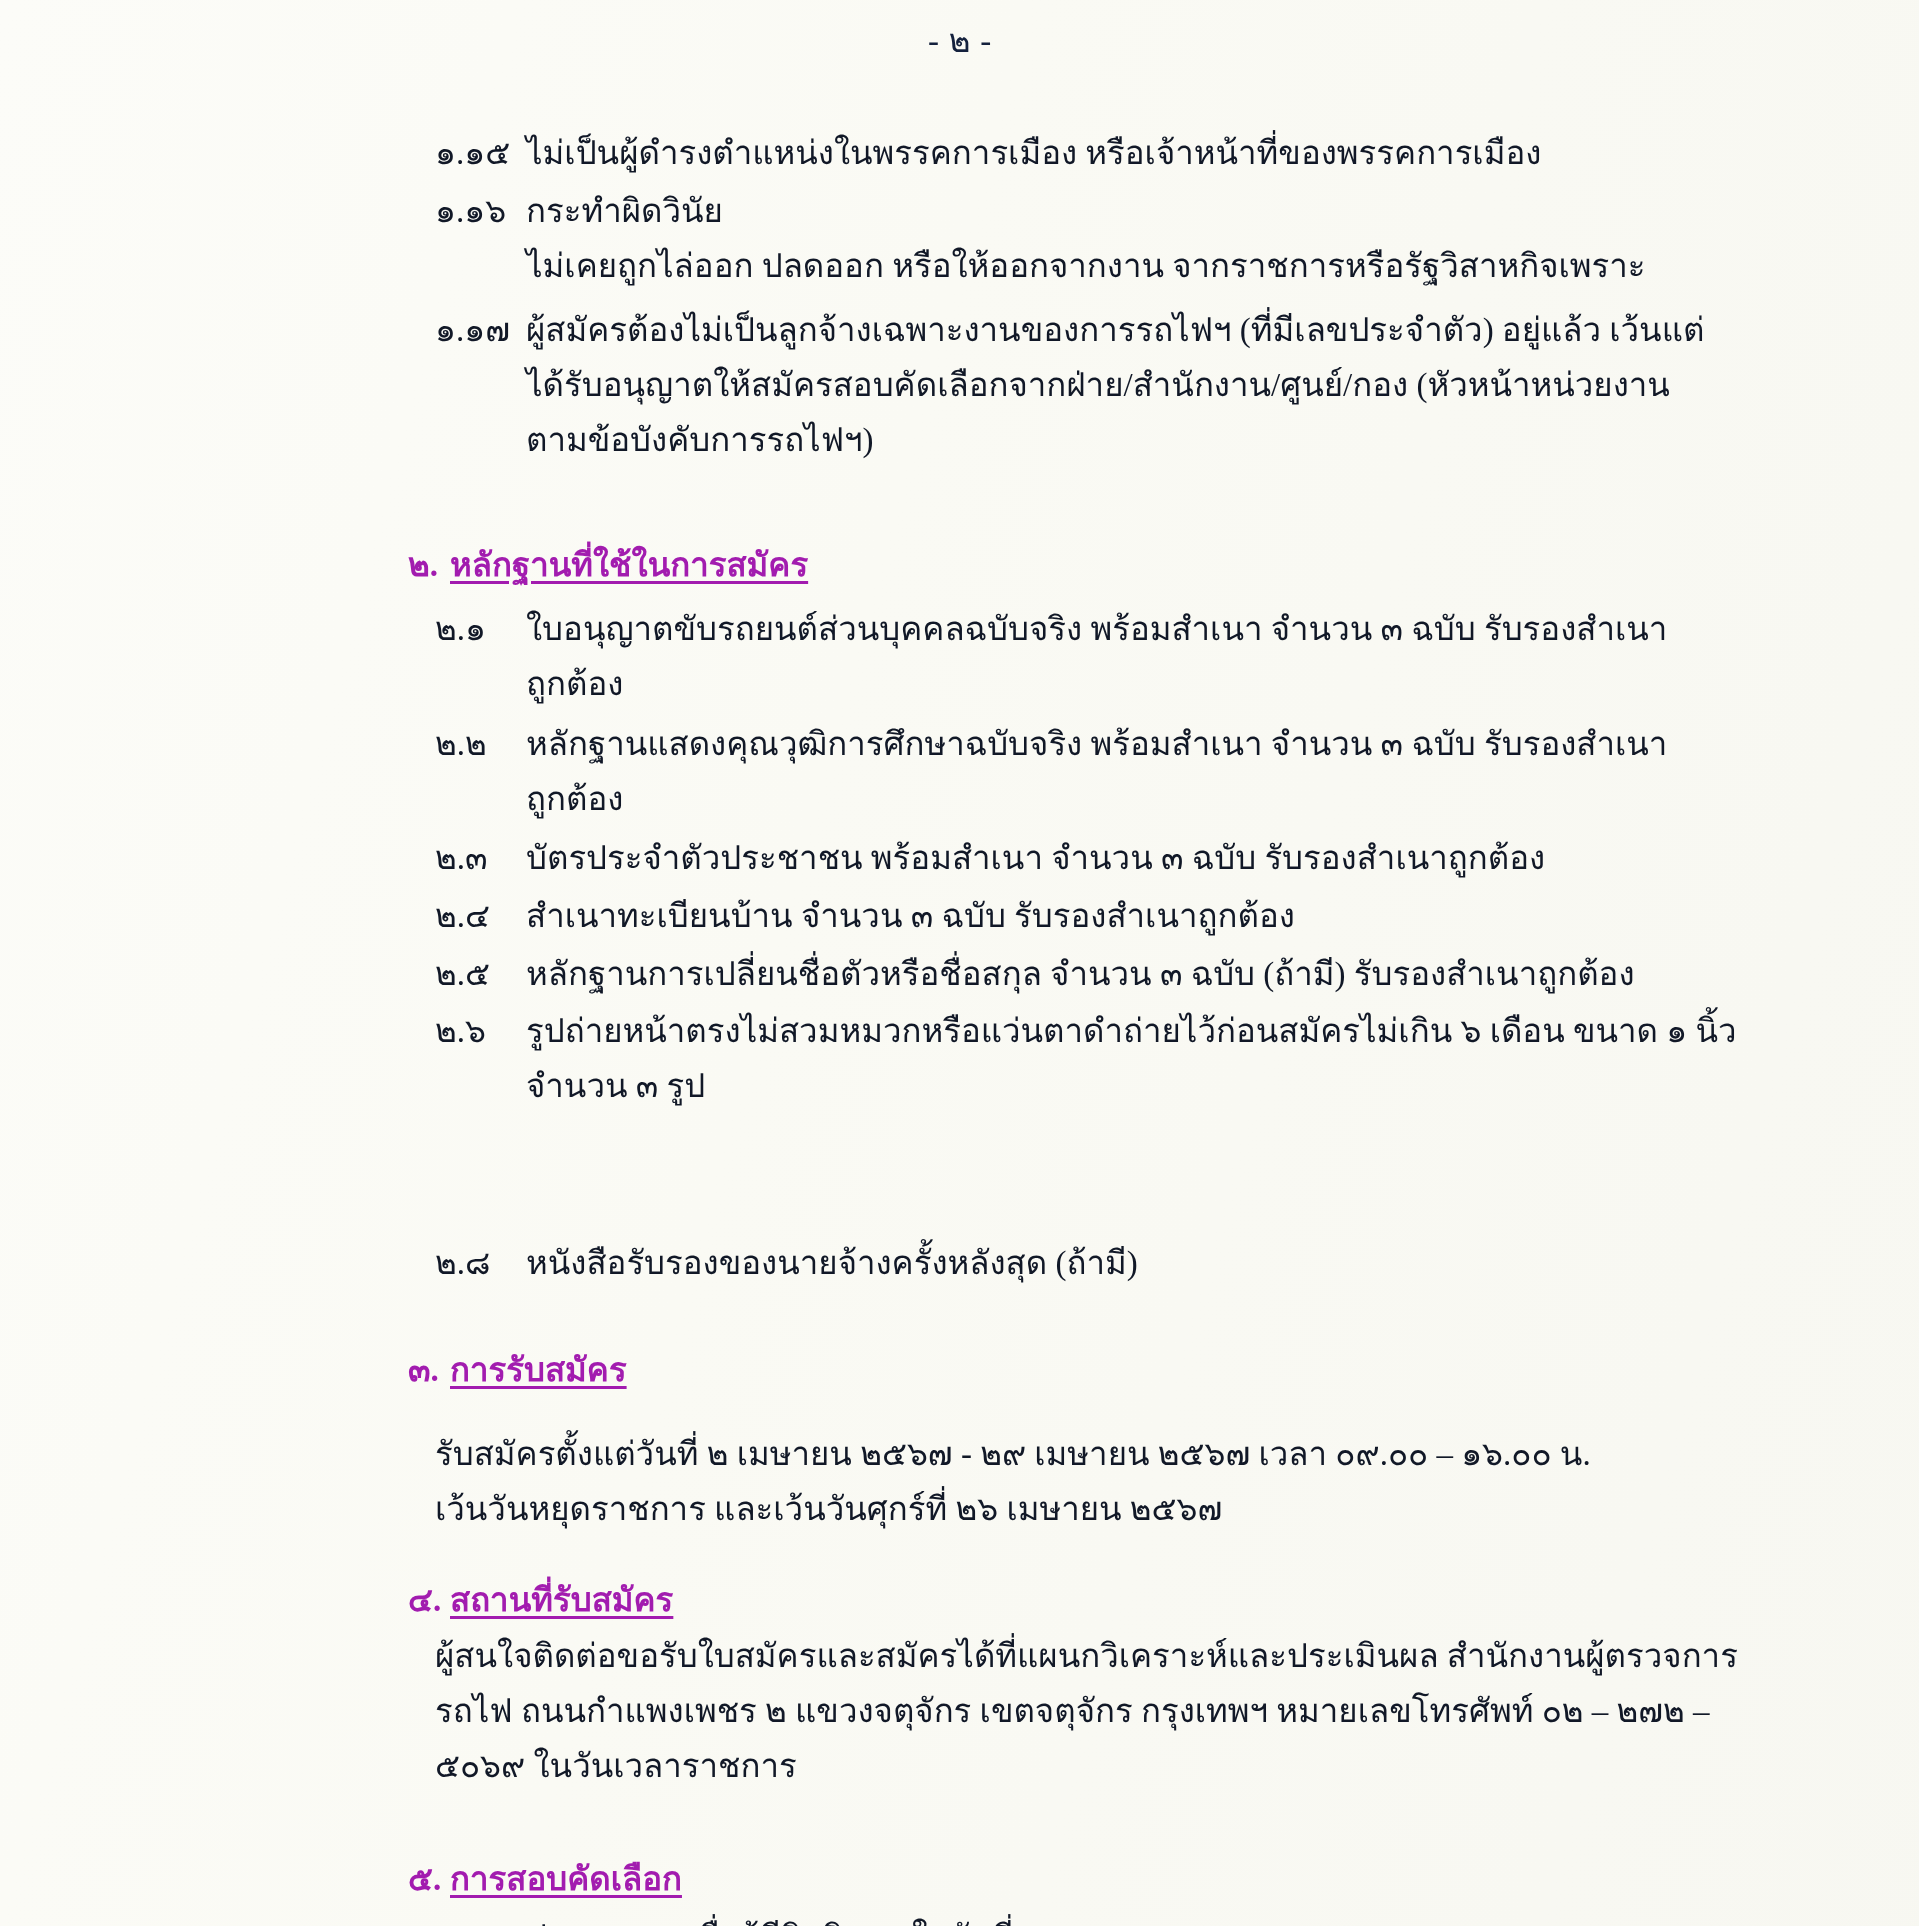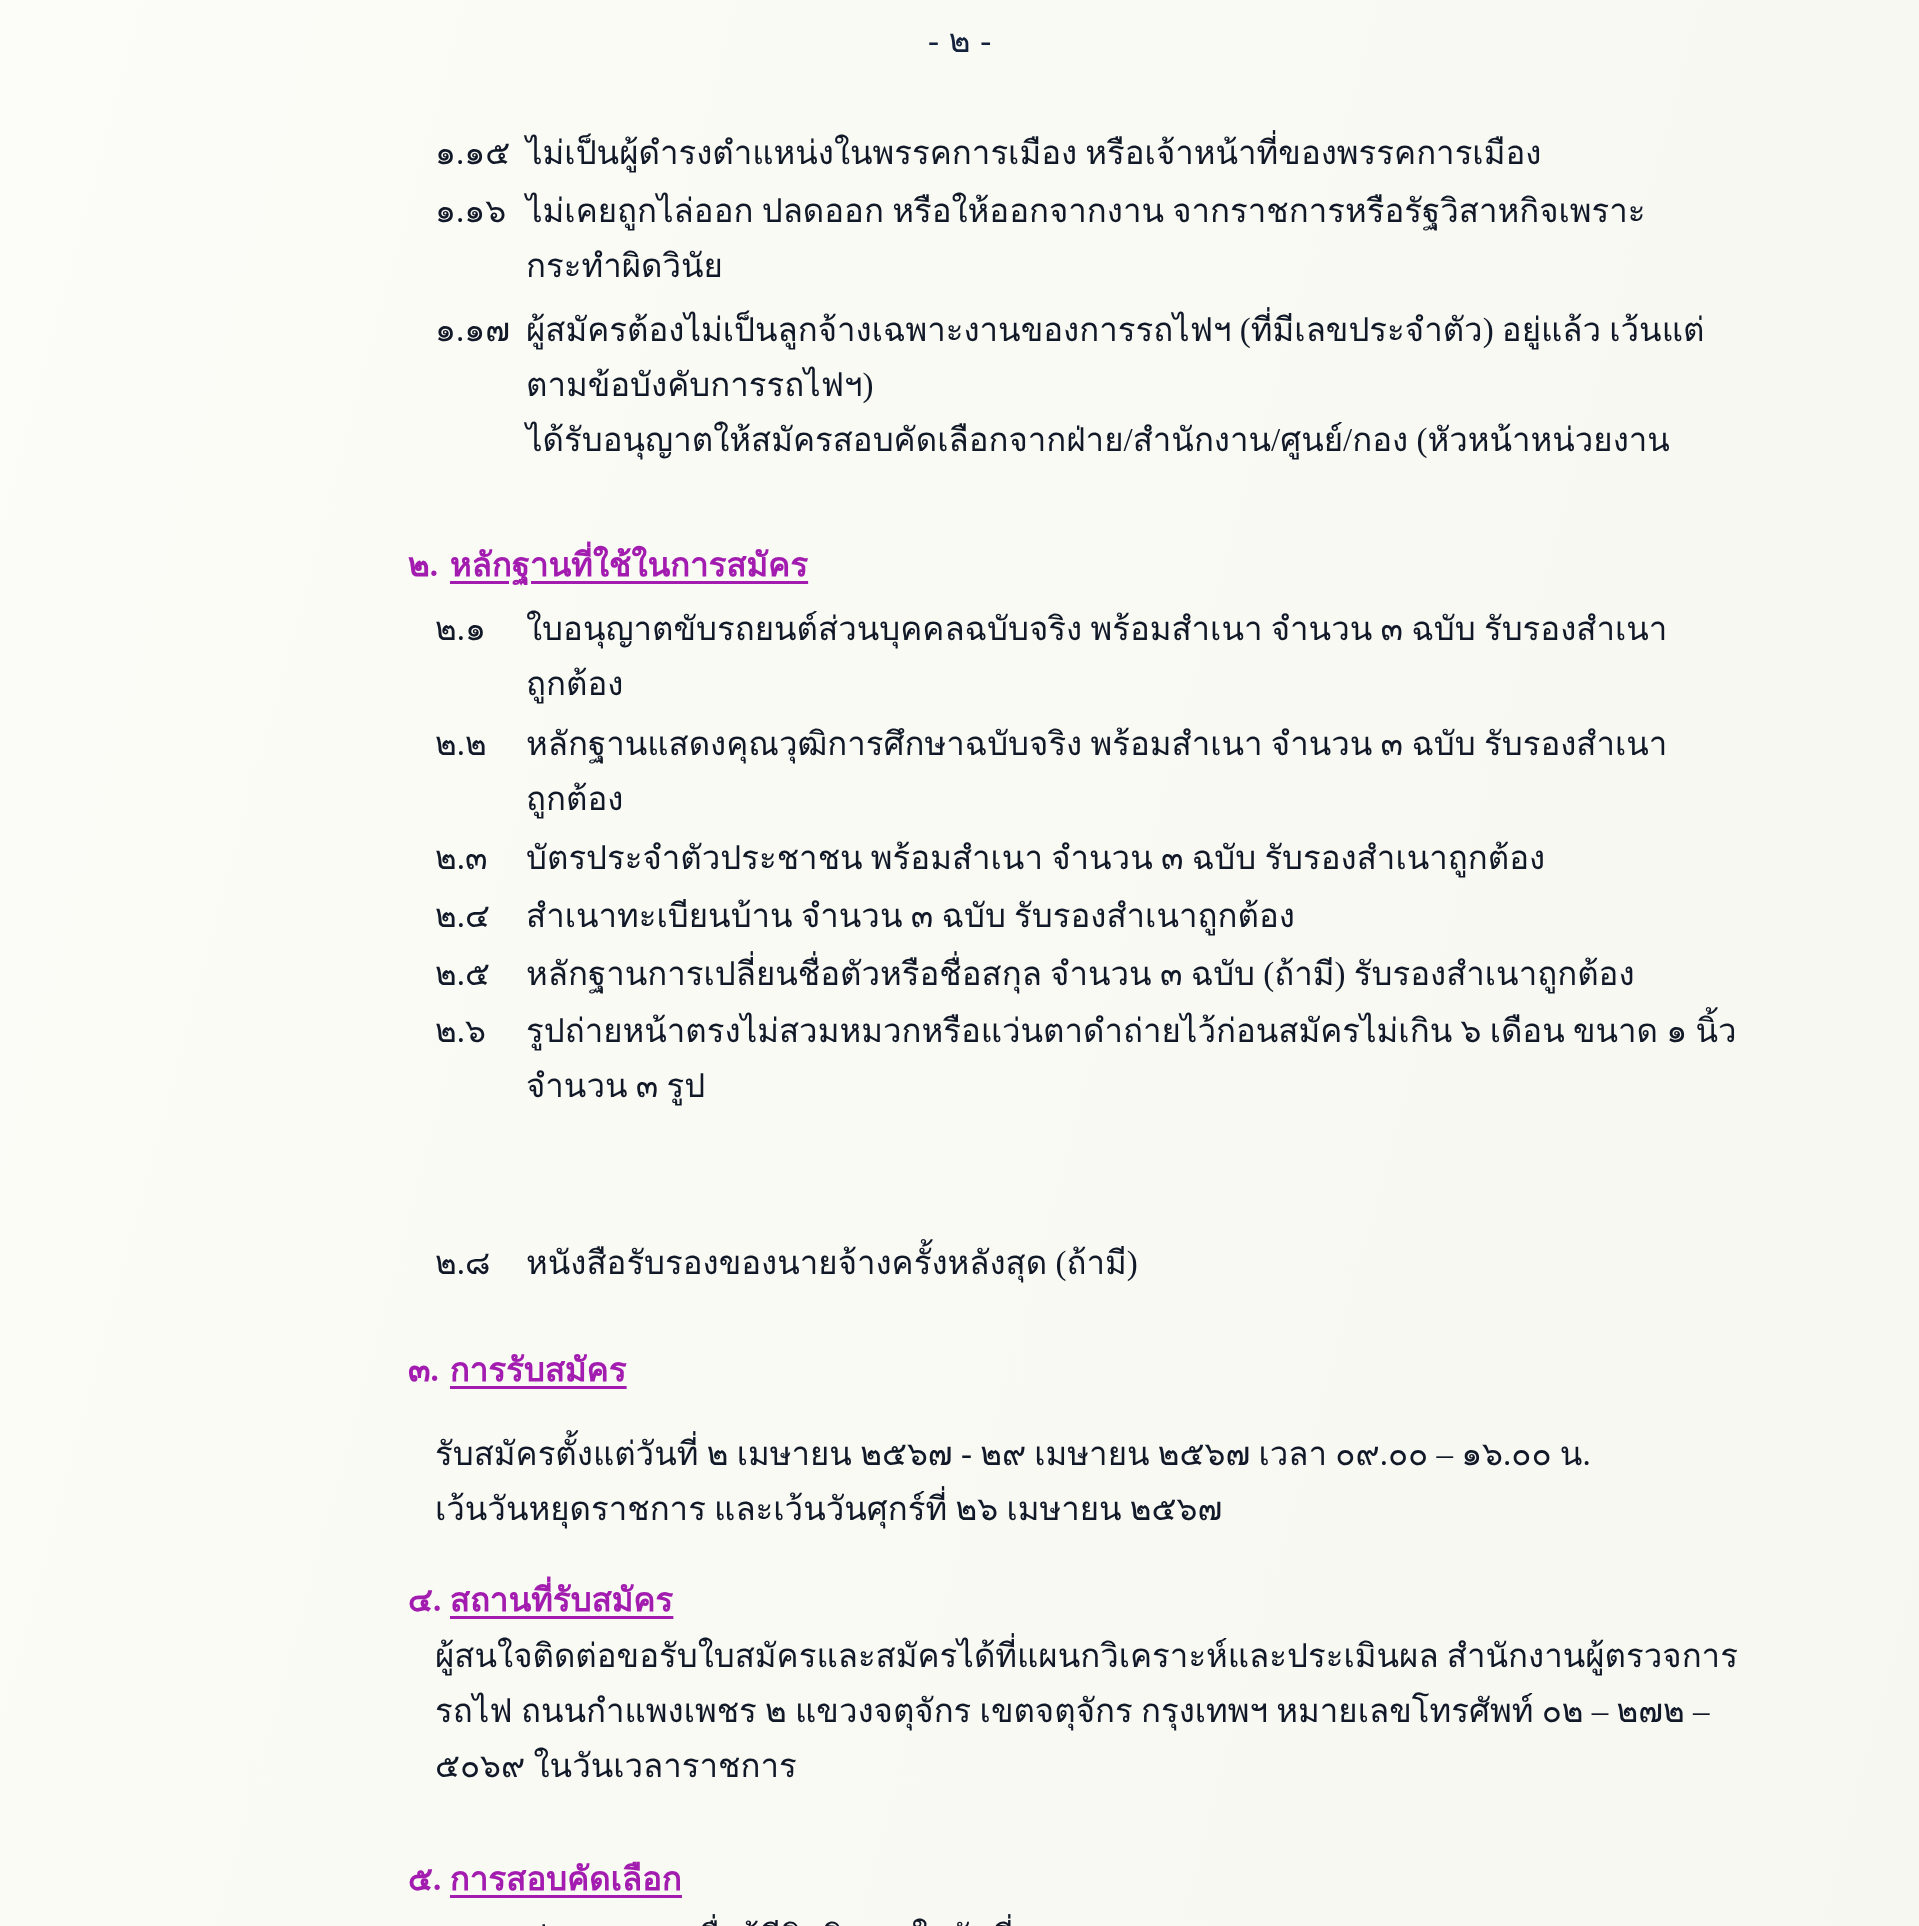--- a/index.html
+++ b/index.html
@@ -97,31 +97,31 @@
     <div class="item" style="left:435px; top:127px; width:1317px;">
       <span class="marker">๑.๑๕</span>
       <span class="body lineblock">
         <div>ไม่เป็นผู้ดำรงตำแหน่งในพรรคการเมือง หรือเจ้าหน้าที่ของพรรคการเมือง</div>
       </span>
     </div>
 
     <div class="item" style="left:435px; top:185px; width:1317px;">
       <span class="marker">๑.๑๖</span>
       <span class="body lineblock">
+        <div>กระทำผิดวินัย</div>
         <div>ไม่เคยถูกไล่ออก ปลดออก หรือให้ออกจากงาน จากราชการหรือรัฐวิสาหกิจเพราะ</div>
-        <div>กระทำผิดวินัย</div>
       </span>
     </div>
 
     <div class="item" style="left:435px; top:304px; width:1317px;justify-content:center;">
       <span class="marker">๑.๑๗</span>
       <span class="body lineblock">
         <div>ผู้สมัครต้องไม่เป็นลูกจ้างเฉพาะงานของการรถไฟฯ (ที่มีเลขประจำตัว) อยู่แล้ว เว้นแต่</div>
+        <div>ได้รับอนุญาตให้สมัครสอบคัดเลือกจากฝ่าย/สำนักงาน/ศูนย์/กอง (หัวหน้าหน่วยงาน</div>
         <div>ตามข้อบังคับการรถไฟฯ)</div>
-        <div>ได้รับอนุญาตให้สมัครสอบคัดเลือกจากฝ่าย/สำนักงาน/ศูนย์/กอง (หัวหน้าหน่วยงาน</div>
       </span>
     </div>
 
     <div class="sec-head" style="left:408px; top:539px;">
       <span class="num">๒.</span><span class="ttl">หลักฐานที่ใช้ในการสมัคร</span>
     </div>
 
     <div class="item" style="left:435px; top:603px; width:1317px;">
       <span class="marker">๒.๑</span>
       <span class="body lineblock">

